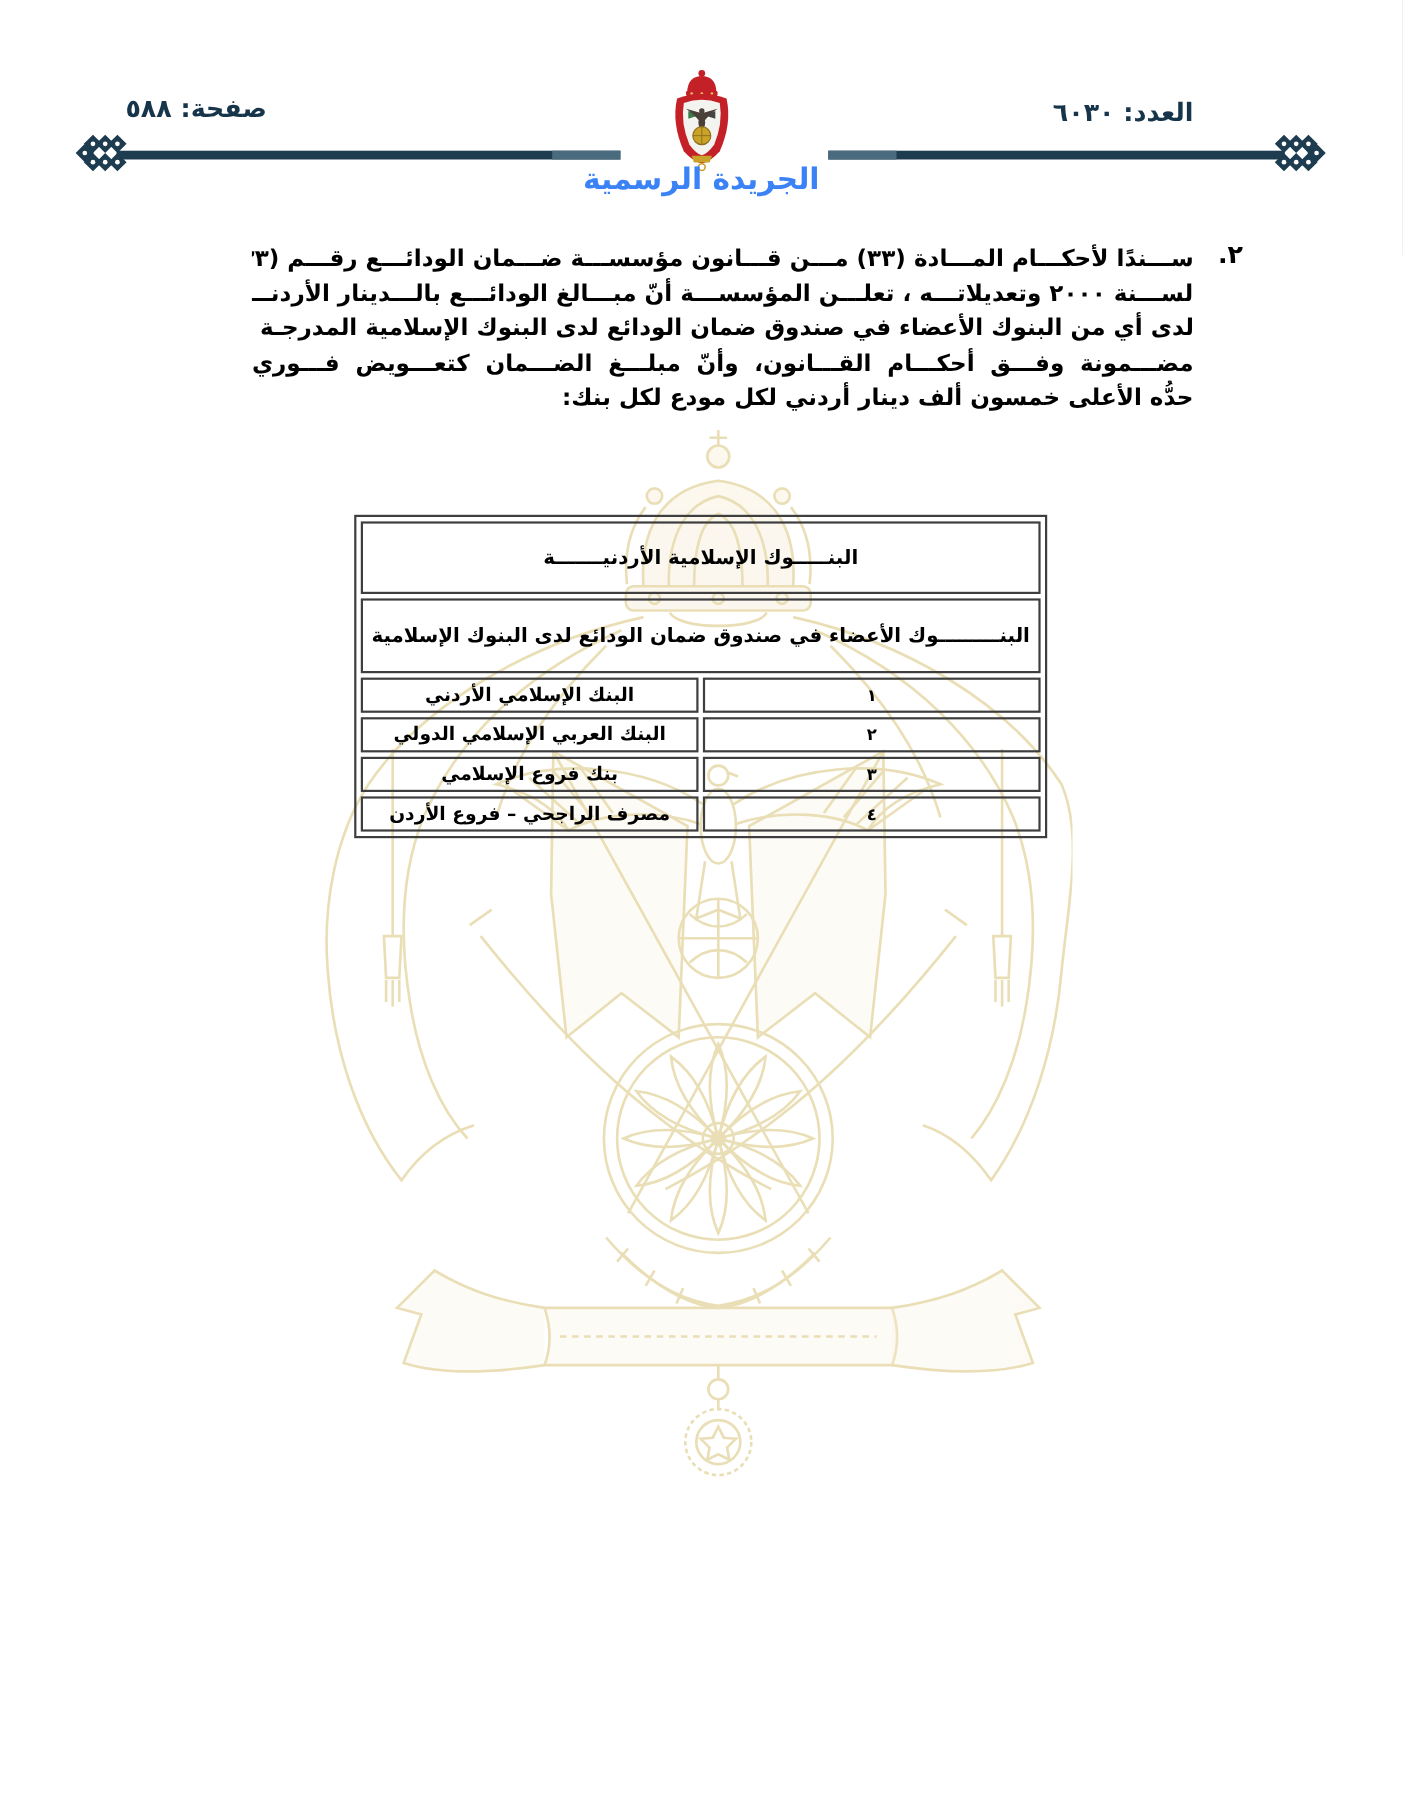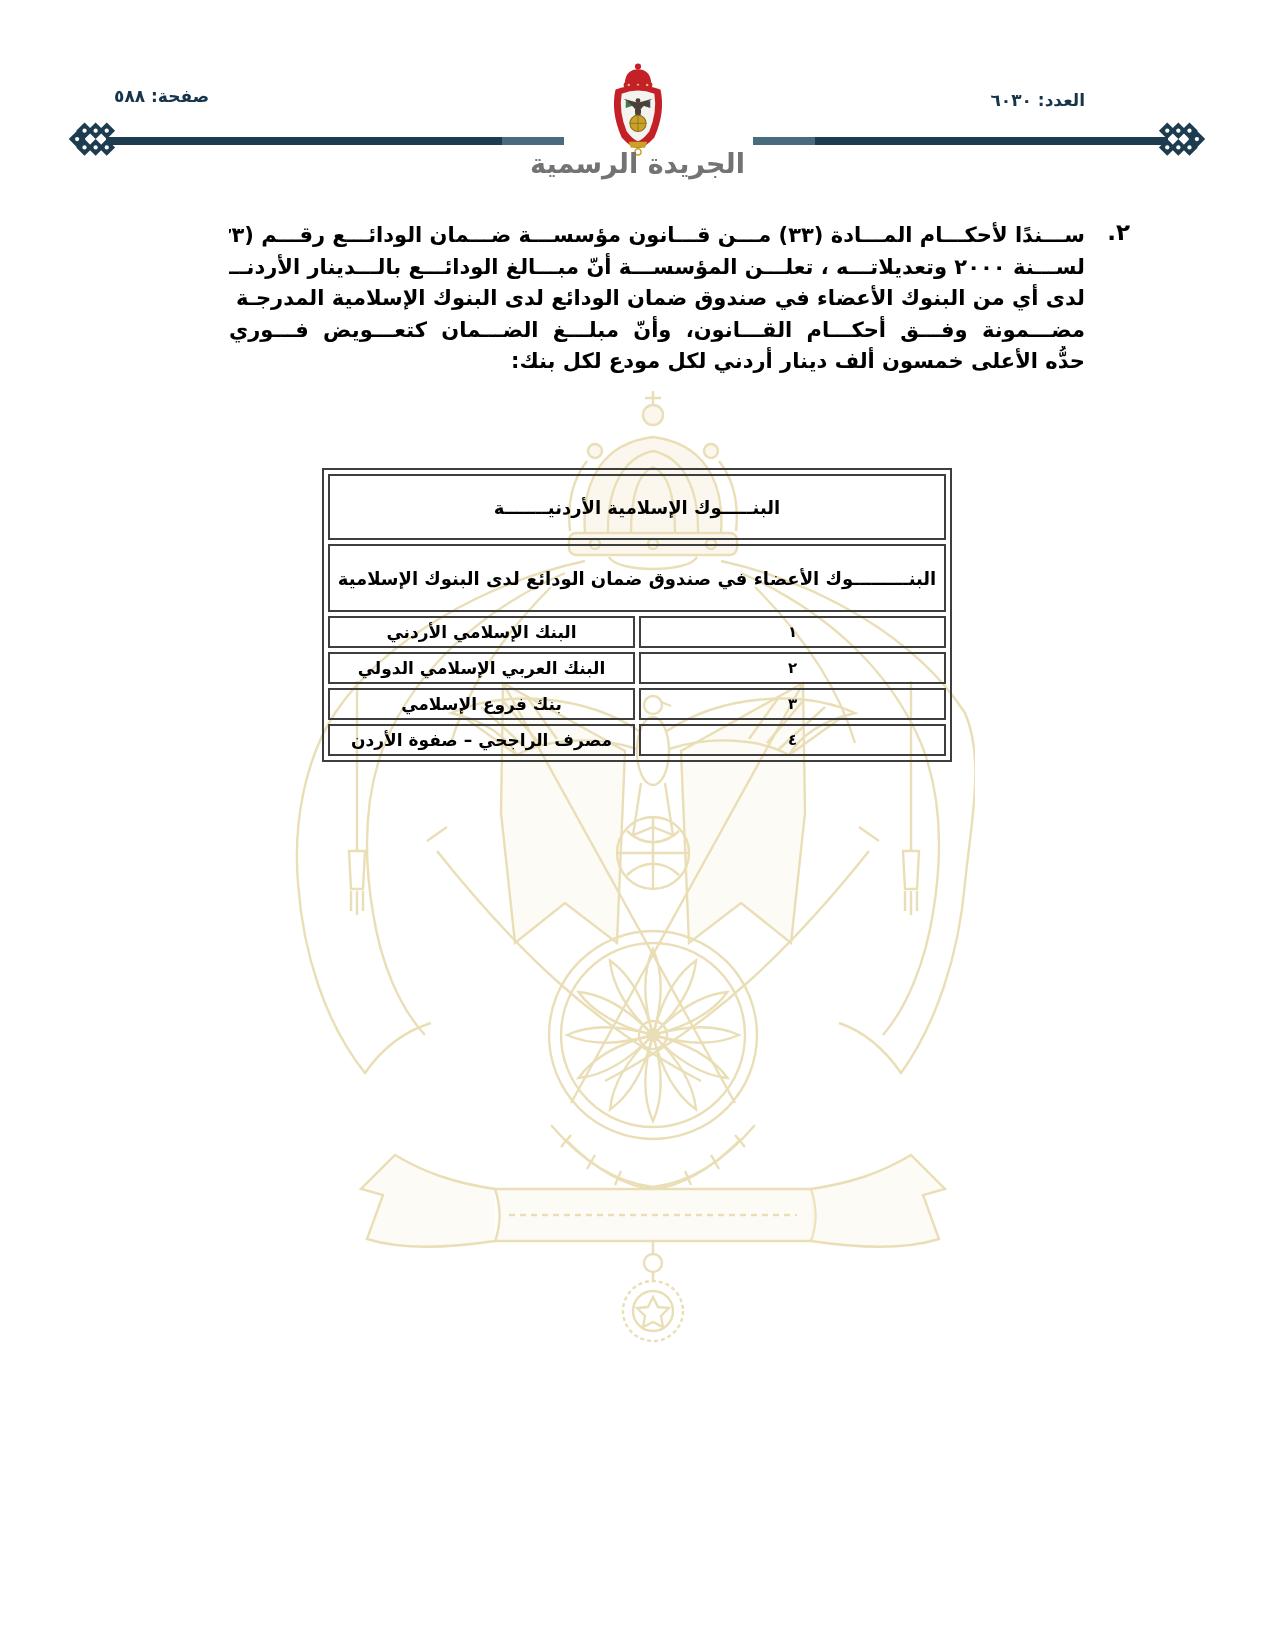--- a/index.html
+++ b/index.html
@@ -3,41 +3,41 @@
 <meta charset="utf-8">
 <style>
   html,body{margin:0;padding:0;background:#e8e8e8;}
   .page{
     position:relative;width:1275px;height:1650px;margin:0 auto;
     background:#ffffff;overflow:hidden;
     font-family:"DejaVu Sans",sans-serif;color:#000;
   }
   
   .hdr-label{
-    position:absolute;direction:rtl;font-size:17px;font-weight:bold;
+    position:absolute;direction:rtl;font-size:23px;font-weight:bold;
     color:#16354a;white-space:nowrap;
   }
   .issue-label{top:90px;right:190px;}
   .pagenum-label{top:86px;left:114px;}
   .rule{position:absolute;top:137px;height:8px;background:#1e3c50;}
   .rule-left{left:106px;width:458px;}
   .rule-right{left:753px;width:415px;}
   .rule-left::after{
     content:"";position:absolute;right:0;top:0;width:62px;height:8px;background:#4a6b7e;
   }
   .rule-right::before{
     content:"";position:absolute;left:0;top:0;width:62px;height:8px;background:#4a6b7e;
   }
   .ornament{position:absolute;top:115px;width:50px;height:50px;}
   .orn-left{left:66px;}
   .orn-right{left:1158px;transform:scaleX(-1);}
   .emblem{position:absolute;left:601px;top:62px;width:74px;height:94px;}
   .gazette-title{
     position:absolute;left:0;top:148px;width:100%;text-align:center;
-    direction:rtl;font-size:27px;font-weight:bold;color:#737373;letter-spacing:1px;
+    direction:rtl;font-size:27px;font-weight:bold;color:#3b82f6;letter-spacing:1px;
   }
   
   .article{
     position:absolute;top:220px;right:190px;width:856px;direction:rtl;
     font-weight:bold;color:#000;
   }
   .article .line{
     font-size:21px;line-height:31.5px;white-space:nowrap;
     text-align:justify;text-align-last:justify;overflow:hidden;
   }
@@ -253,18 +253,18 @@
       <tr>
         <td class="bank-cell num-cell">٢</td>
         <td class="bank-cell">البنك العربي الإسلامي الدولي</td>
       </tr>
       <tr>
         <td class="bank-cell num-cell">٣</td>
         <td class="bank-cell">بنك فروع الإسلامي</td>
       </tr>
       <tr>
         <td class="bank-cell num-cell">٤</td>
-        <td class="bank-cell">مصرف الراجحي – صفوة الأردن</td>
+        <td class="bank-cell">مصرف الراجحي – فروع الأردن</td>
       </tr>
     </tbody>
   </table>
 
 </div>
 
 </body></html>

